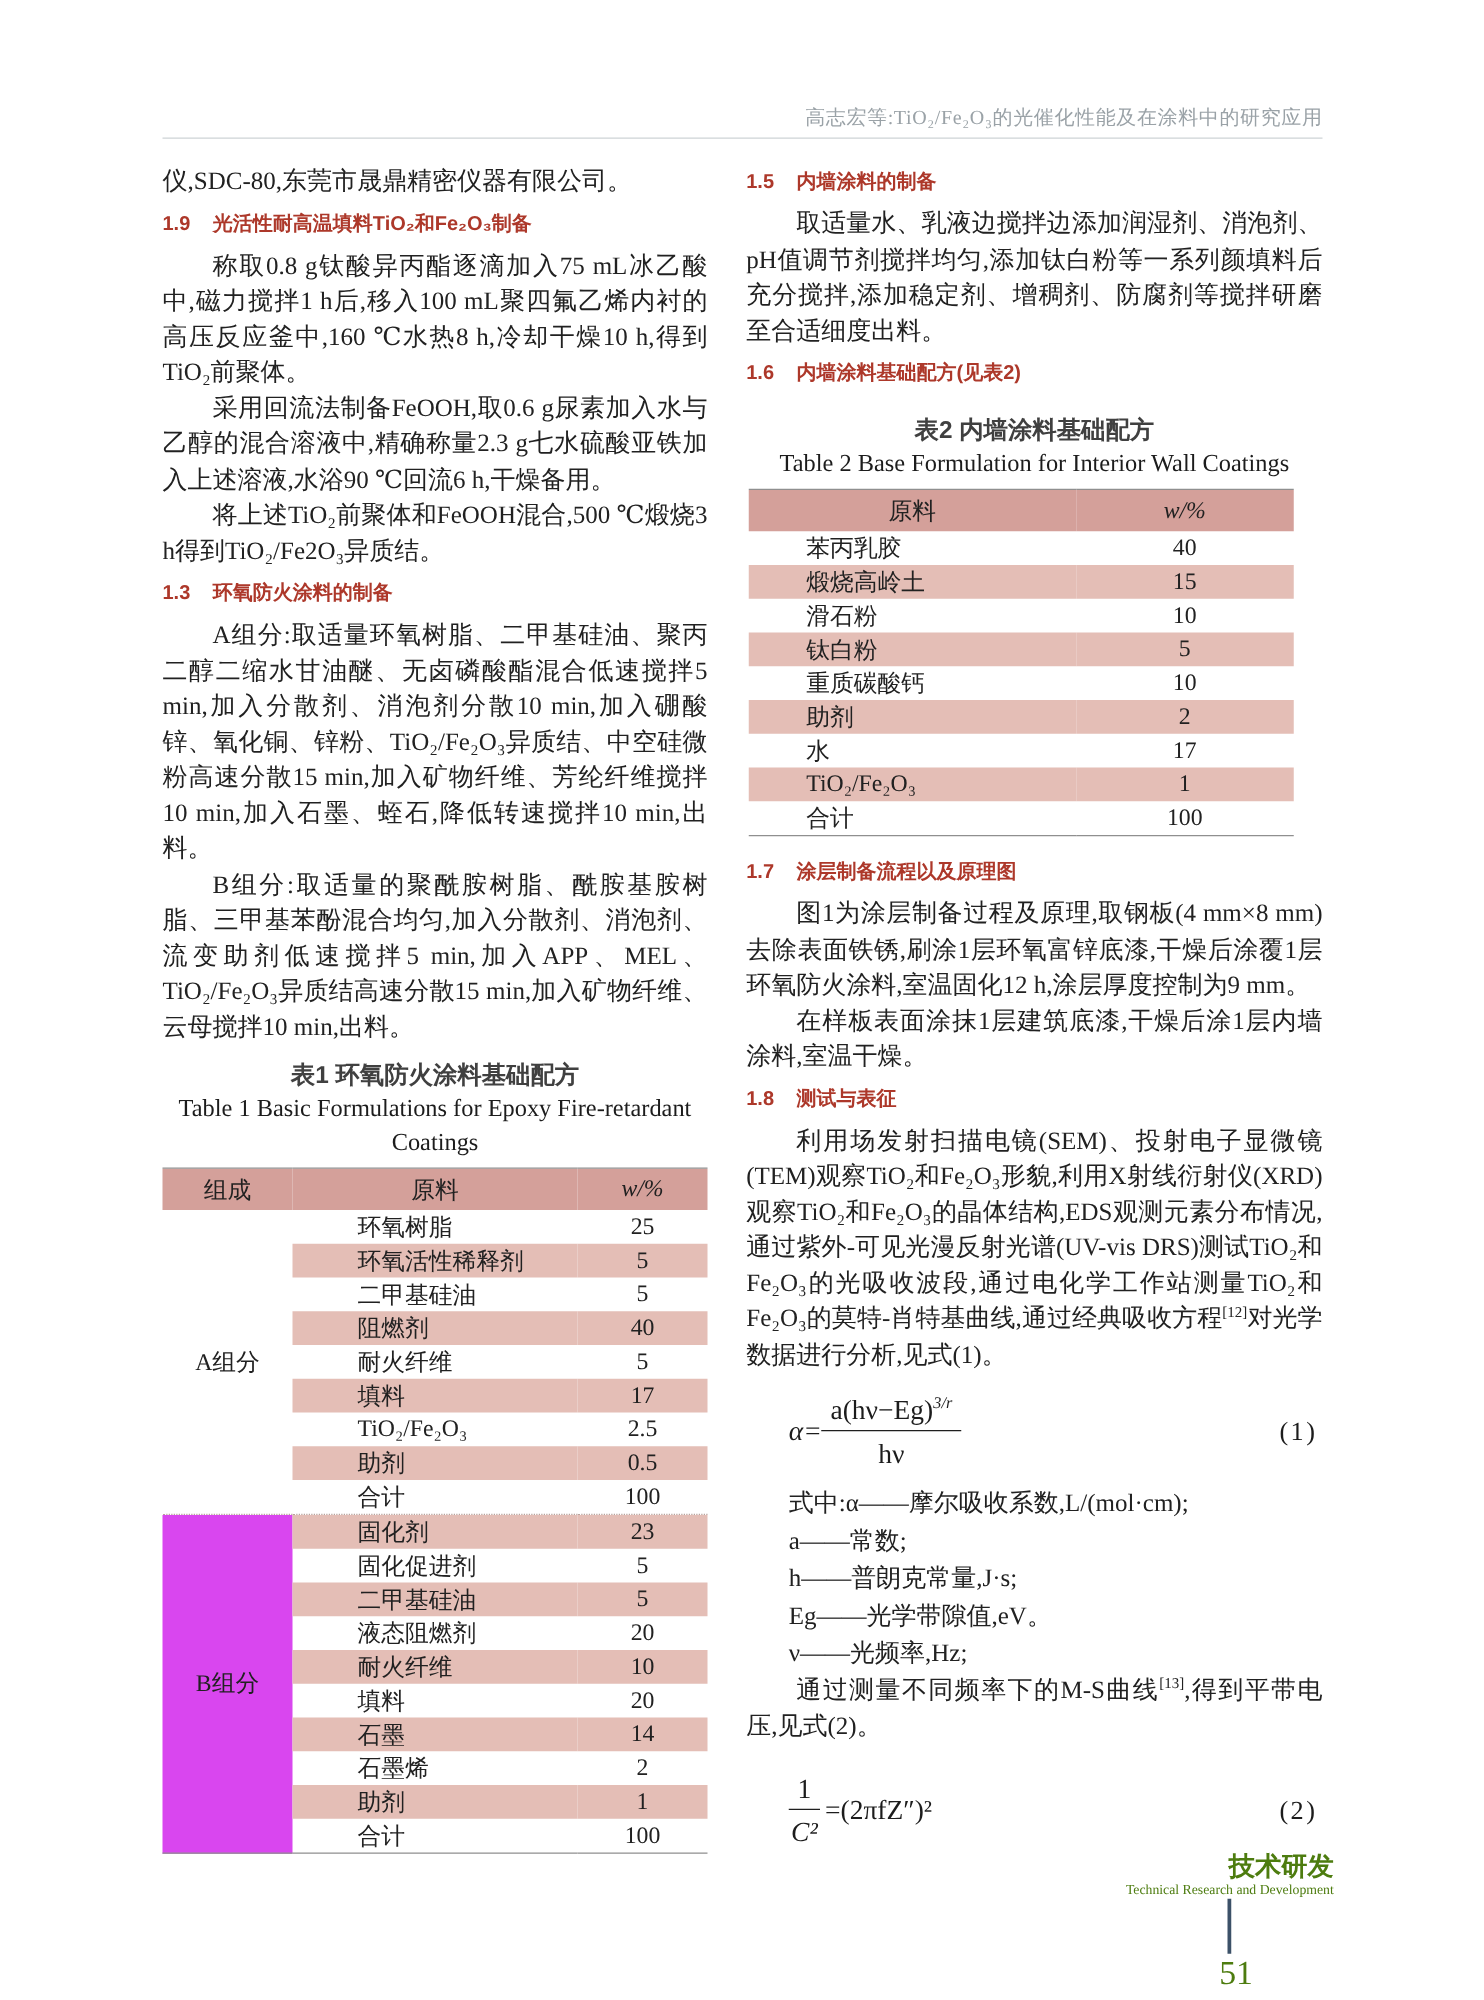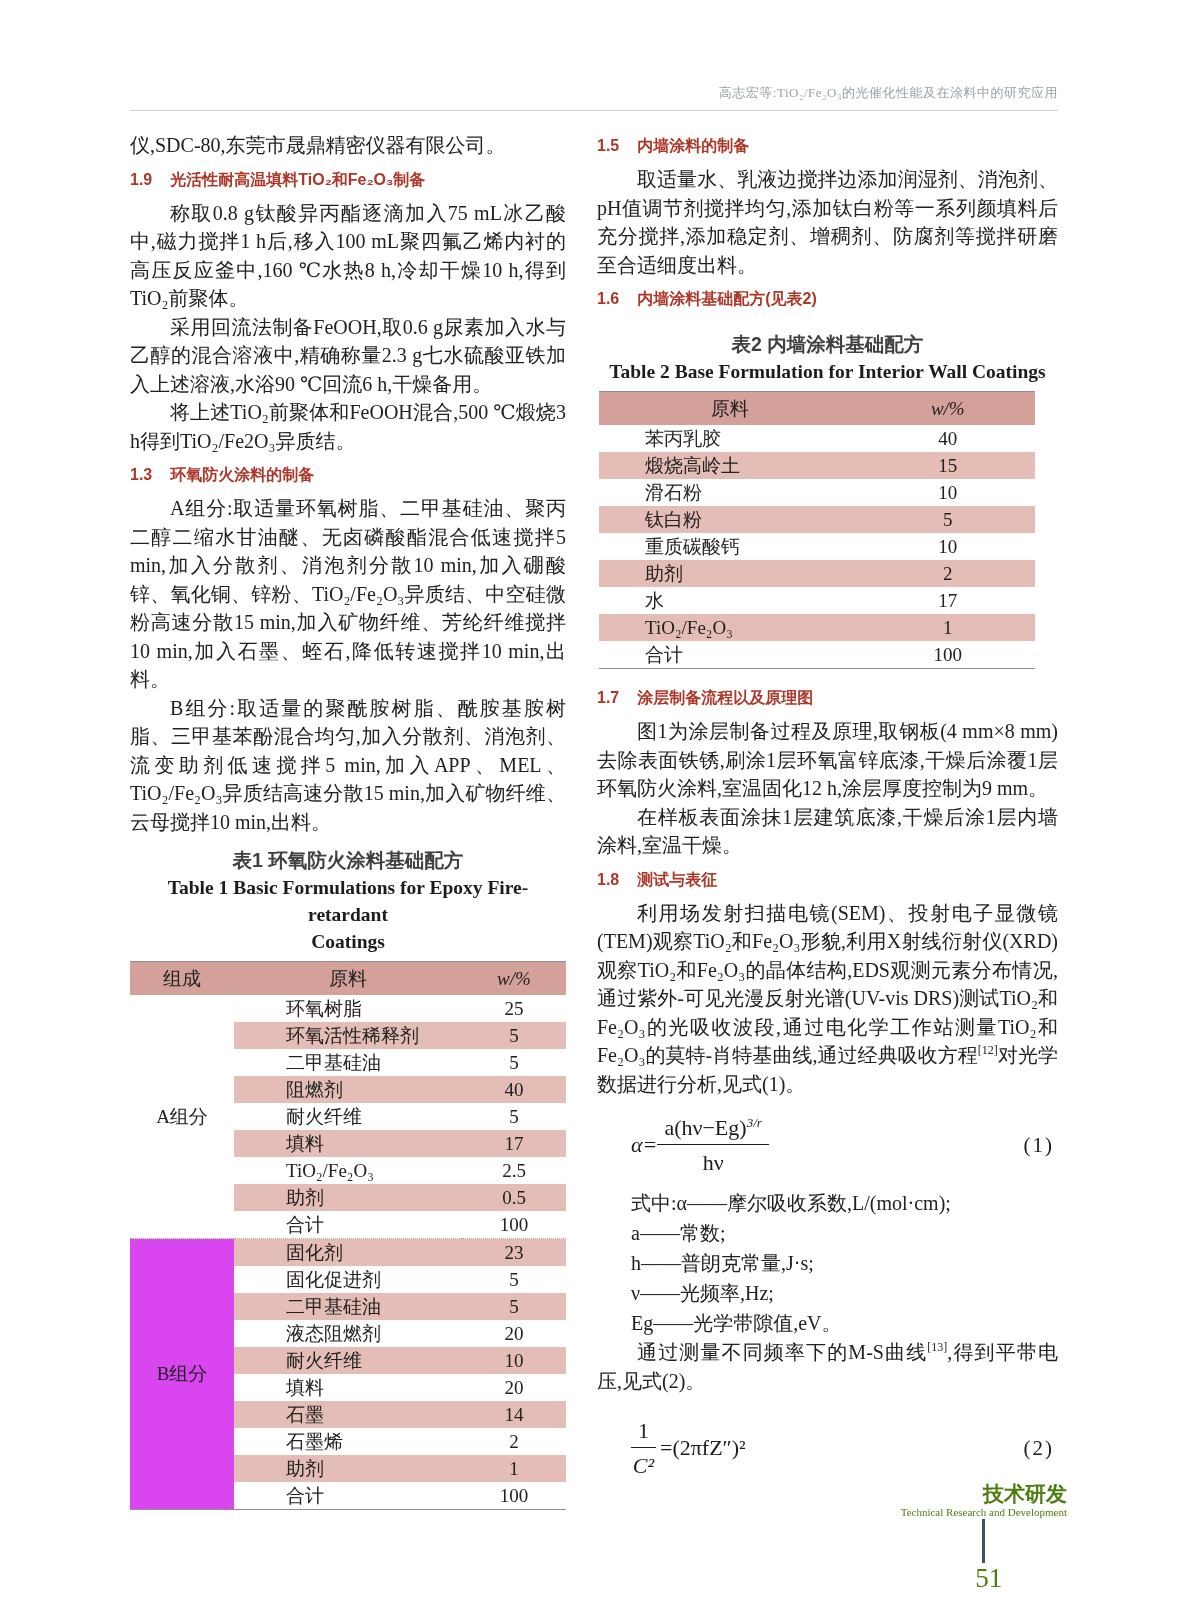--- a/index.html
+++ b/index.html
@@ -1,36 +1,36 @@
 <!DOCTYPE html>
 <html><head>
 <meta charset="utf-8">
 <style>
   html,body{margin:0;padding:0;background:#ffffff;}
   .page{position:relative;width:1187px;height:1600px;background:#ffffff;overflow:hidden;
         font-family:"Liberation Serif","DejaVu Serif",serif;color:#212121;}
   
   .running-head{position:absolute;top:84px;left:130px;width:928px;text-align:right;
-        font-size:13px;color:#9aa2a7;letter-spacing:0.5px;}
+        font-size:16px;color:#9aa2a7;letter-spacing:0.5px;}
   .head-rule{position:absolute;top:110px;left:130px;width:928px;border-top:1.5px solid #ced3d6;}
   
   .col{position:absolute;top:131px;}
   .col-left{left:130px;width:436px;}
   .col-right{left:597px;width:461px;}
   
   p.body{margin:0;font-size:20px;line-height:28.5px;text-align:justify;text-justify:inter-ideograph;}
   p.body.ind{text-indent:2em;}
   
   .sec{display:flex;margin:5px 0 4px 0;font-family:"Liberation Sans","DejaVu Sans",sans-serif;
        font-weight:bold;color:#ad382a;font-size:16px;line-height:30px;}
   .sec .sec-num{margin-right:18px;}
   
   .cap-zh{margin:10px 0 0 0;text-align:center;font-family:"Liberation Sans","DejaVu Sans",sans-serif;
           font-weight:bold;font-size:19.5px;line-height:28px;color:#404040;}
-  .cap-en{margin:0;text-align:center;font-weight:bold;font-size:19.5px;line-height:27px;color:#1c1c1c;}
+  .cap-en{margin:0;text-align:center;font-weight:normal;font-size:19.5px;line-height:27px;color:#1c1c1c;}
   
   table.ftab{border-collapse:collapse;width:100%;margin-top:6px;font-size:19px;
              border-top:1.5px solid #8f8f8f;border-bottom:1.5px solid #8f8f8f;}
   table.ftab td{padding:0;height:27px;vertical-align:middle;}
   table.ftab tr.thead td{background:#d4a09a;height:33px;text-align:center;font-size:19px;}
   .wpct{font-style:italic;}
   td.grp{width:104px;text-align:center;}
   td.grp-b{background:#d946ef;margin-left:40px;}
   td.mat{padding-left:52px !important;text-align:left;}
   tr.r-pink td.mat,tr.r-pink td.val{background:#e4beb6;}
@@ -258,22 +258,22 @@
       <span class="frac">
         <span class="fn"><span>a(hν−Eg)</span><sup class="fsup">3/r</sup></span>
         <span class="fd">hν</span>
       </span>
       <span class="eqnum">(1)</span>
     </div>
 
     <p class="def">式中:α——摩尔吸收系数,L/(mol·cm);</p>
     <p class="def">a——常数;</p>
     <p class="def">h——普朗克常量,J·s;</p>
+    <p class="def">Eg——光学带隙值,eV。</p>
     <p class="def it" style="font-style:normal;">ν——光频率,Hz;</p>
-    <p class="def">Eg——光学带隙值,eV。</p>
 
     <p class="body ind"><span>通过测量不同频率下的M-S曲线</span><sup class="refsup">[13]</sup><span>,得到平带电压,见式(2)。</span></p>
 
     <div class="eq" style="margin-top:22px;">
       <span class="frac">
         <span class="fn">1</span>
         <span class="fd it">C²</span>
       </span>
       <span class="rhs">=(2πfZ″)²</span>
       <span class="eqnum">(2)</span>

